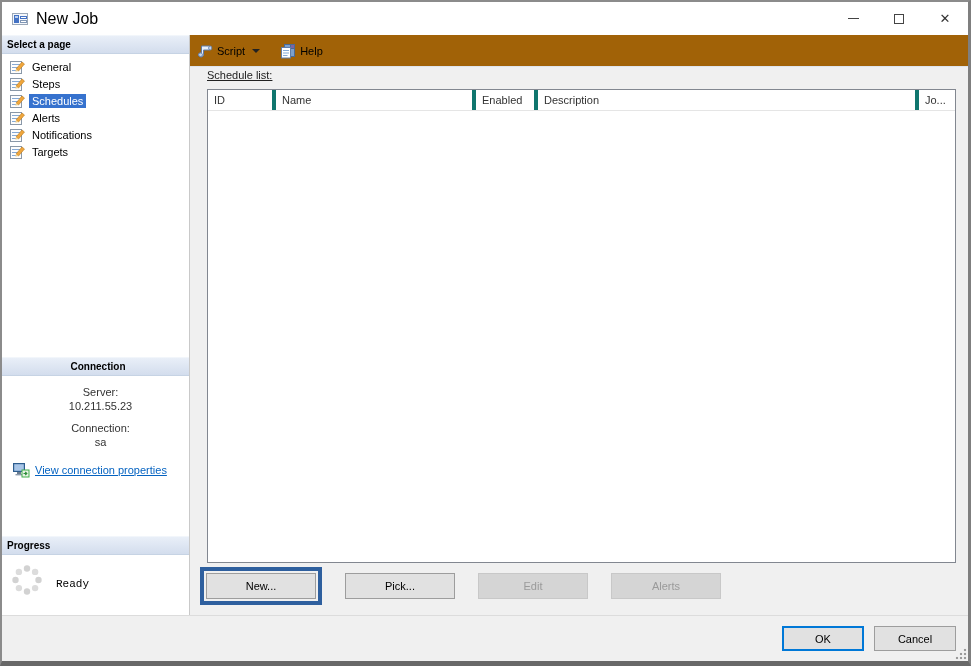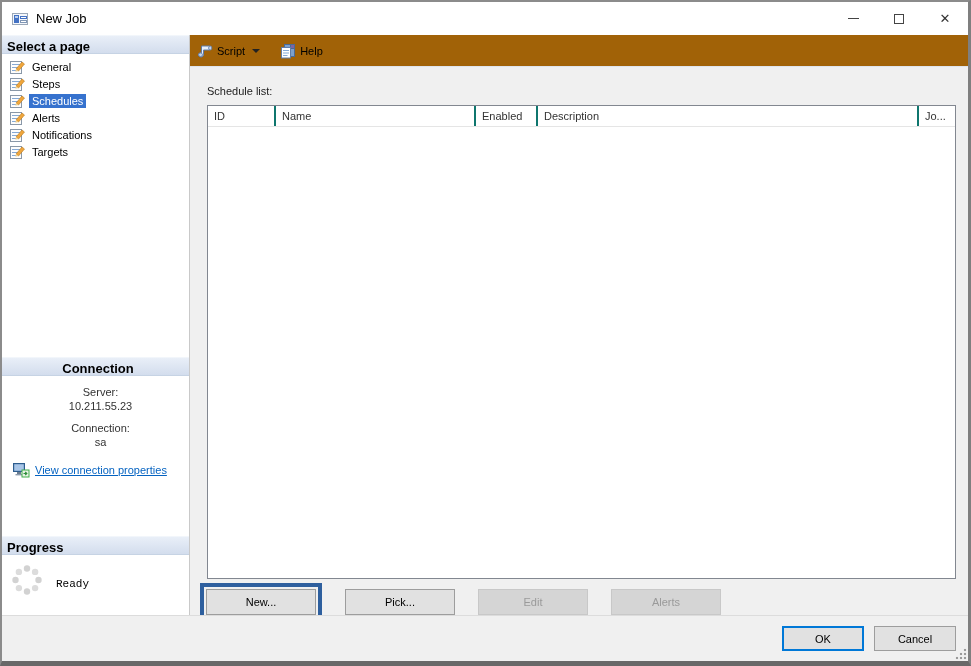--- a/index.html
+++ b/index.html
@@ -8,35 +8,35 @@
 
   .window {
     position:relative; width:971px; height:666px; background:#fff;
     border:2px solid #8b8b8b; border-right:3px solid #7f7f7f; border-bottom:5px solid #686868;
     display:flex; flex-direction:column;
   }
 
   
   .titlebar { height:33px; background:#ffffff; display:flex; align-items:center; flex:none; }
   .titlebar .app-ico { margin:0 8px 0 10px; width:16px; height:16px; flex:none; }
-  .titlebar .title { font-size:13px; color:#000; }
+  .titlebar .title { font-size:16px; color:#000; }
   .win-controls { margin-left:auto; display:flex; height:100%; }
   .win-btn { width:46px; height:100%; display:flex; align-items:center; justify-content:center; color:#222; cursor:default; }
   .glyph-min { width:11px; height:1px; background:#444; display:block; }
   .glyph-max { width:10px; height:10px; border:1px solid #444; display:block; }
   .glyph-close { font-size:13px; color:#333; line-height:1; }
 
   
   .bodyrow { flex:1 1 auto; display:flex; min-height:0; }
 
   
   .sidebar { width:188px; flex:none; background:#fff; border-right:1px solid #c9c9c9; position:relative; }
   .side-section { position:absolute; left:0; right:0; }
   .side-header {
-    height:19px; padding:3px 0 0 5px; font-weight:bold; font-size:13px; color:#000;
+    height:19px; padding:3px 0 0 5px; font-weight:bold; font-size:10px; color:#000;
     background:linear-gradient(180deg,#e9eff8 0%,#d3dded 100%);
     border-top:1px solid #f2f6fb; border-bottom:1px solid #c6d3e4;
   }
   .page-list { padding:4px 0 0 0; }
   .page-item { display:flex; align-items:center; height:17px; padding-left:7px; cursor:default; }
   .page-item .ico { width:16px; height:16px; flex:none; margin-right:4px; }
   .page-item .lbl { padding:0 3px; line-height:14px; }
   .page-item.selected .lbl { background:#3672ce; color:#fff; }
 
   .conn-body { padding:10px 0 0 10px; }
@@ -53,27 +53,27 @@
 
   
   .main { flex:1 1 auto; background:#f0f0f0; display:flex; flex-direction:column; min-width:0; }
   .toolbar { height:32px; flex:none; display:flex; align-items:center; padding-left:0; border-bottom:1px solid #dfe4ec; background:#a16207; }
   .tb-btn { display:flex; align-items:center; height:24px; padding:0 6px; border:1px solid transparent; cursor:default; }
   .tb-btn .ico { width:16px; height:16px; margin-right:4px; }
   .tb-caret { margin-left:7px; width:0; height:0; border-left:4px solid transparent; border-right:4px solid transparent; border-top:4px solid #222; }
   .tb-sep { width:6px; }
 
   .content { flex:1 1 auto; padding:0 12px 0 17px; position:relative; }
-  .list-label { margin-top:18px; color:#222; }
+  .list-label { margin-top:2px; color:#222;text-decoration:underline; }
   .schedule-table {
     margin-top:8px; height:474px; background:#fff; border:1px solid #828790;
     display:flex; flex-direction:column; overflow:hidden;
   }
   .tbl-header { display:flex; height:21px; flex:none; background:#fff; border-bottom:1px solid #e5e5e5; }
-  .th { display:flex; align-items:center; padding-left:6px; color:#333; border-right:2px solid #0f766e; overflow:hidden; white-space:nowrap; }
+  .th { display:flex; align-items:center; padding-left:6px; color:#333; border-right:4px solid #0f766e; overflow:hidden; white-space:nowrap; }
   .col-id { width:68px; flex:none; }
   .col-name { width:200px; flex:none; }
   .col-enabled { width:62px; flex:none; }
   .col-desc { flex:1 1 auto; }
   .col-jo { width:36px; flex:none; border-right:none; }
   .tbl-body { flex:1 1 auto; background:#fff; }
 
   .action-row { display:flex; align-items:center; margin-top:4px; height:38px; }
   .annotation-box { border:4px solid #2e5f9e; padding:2px; margin-left:-7px; background:transparent; }
   .act-btn {

